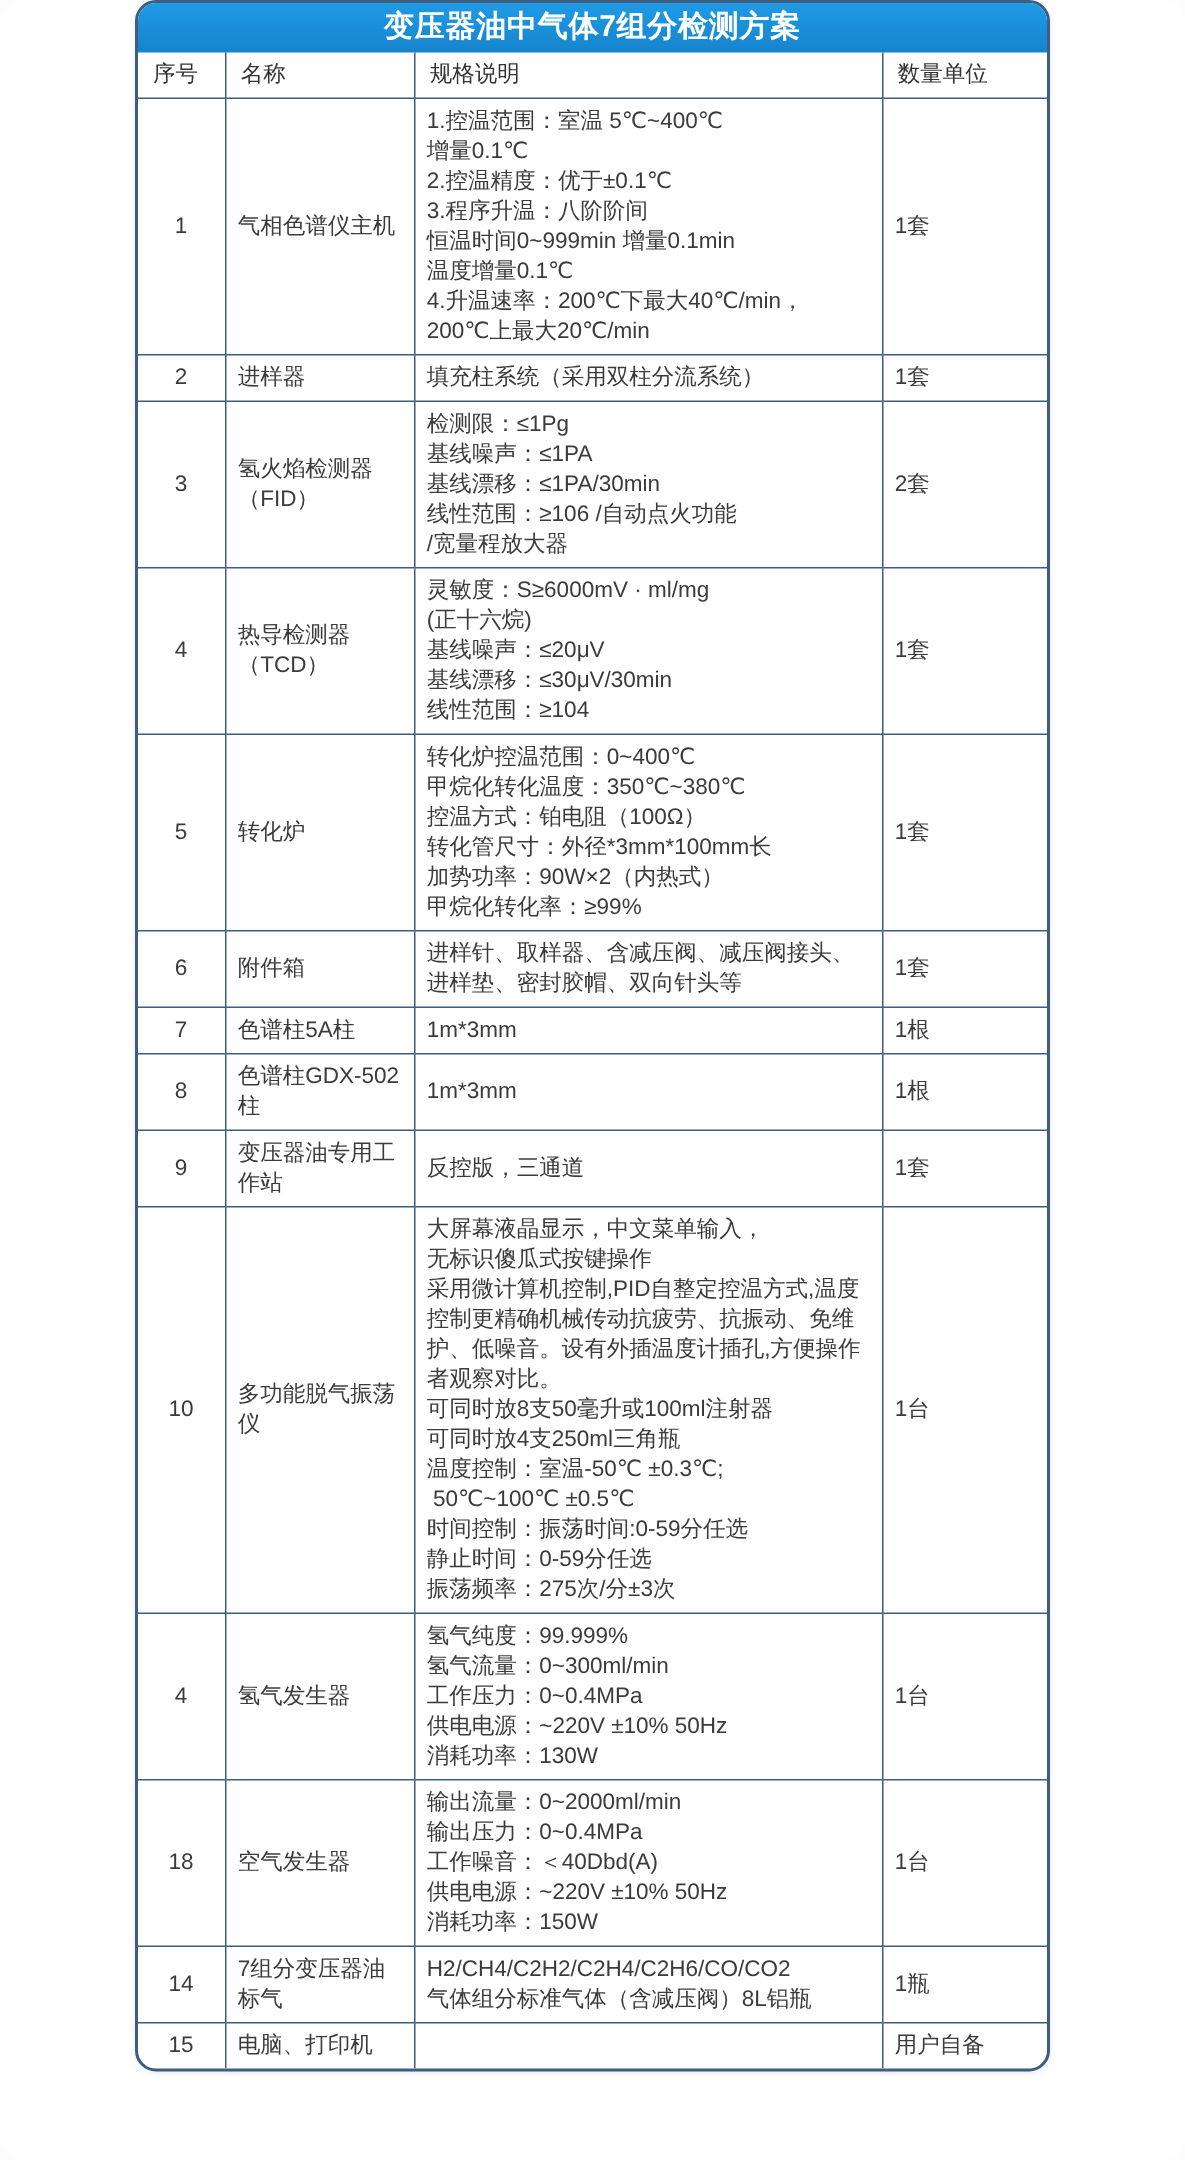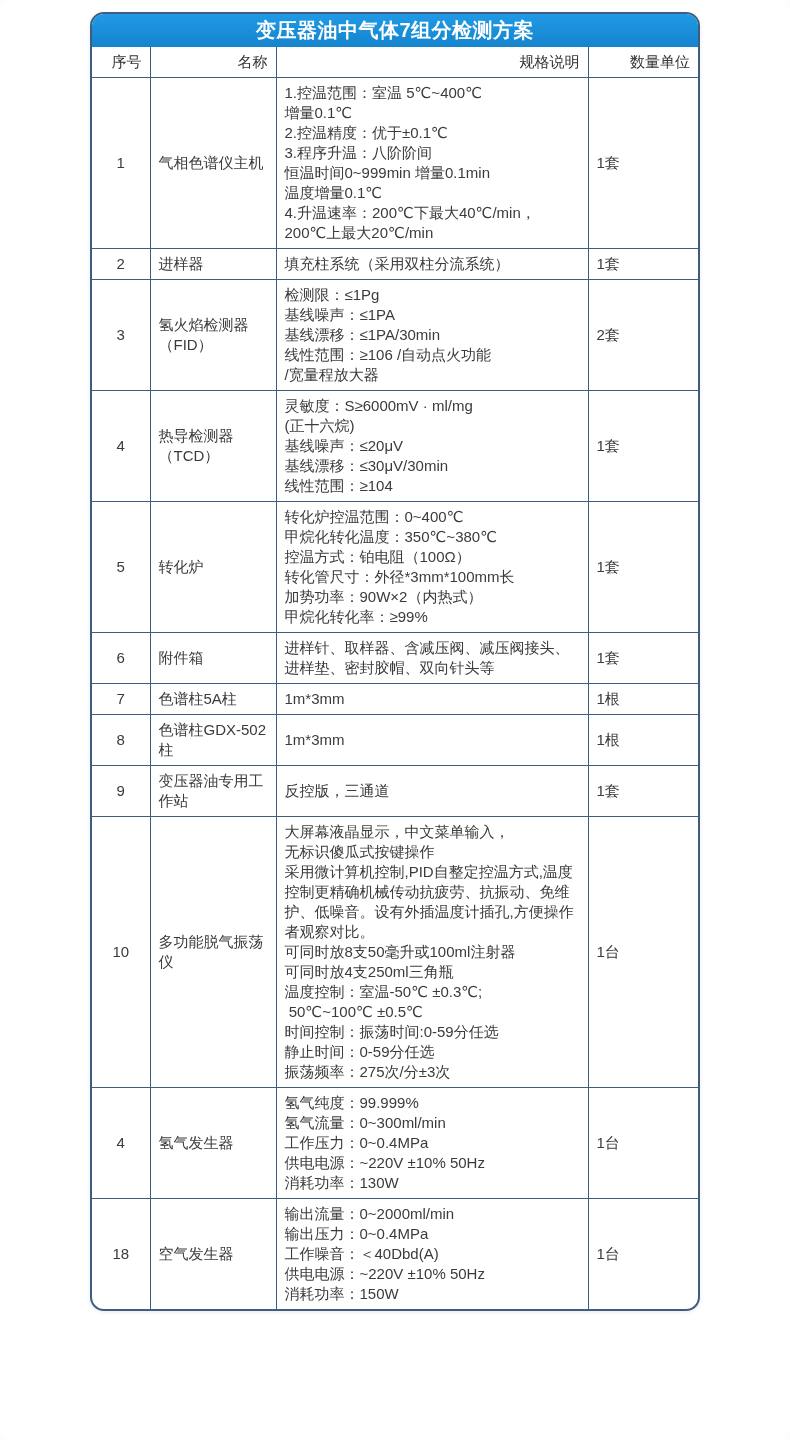--- a/index.html
+++ b/index.html
@@ -6,21 +6,20 @@
     margin: 0;
     padding: 0;
     background: #fdfdfd;
     font-family: "Liberation Sans", "DejaVu Sans", sans-serif;
   }
   .page {
     width: 790px;
     min-height: 1440px;
     background: #ffffff;
     box-sizing: border-box;
-    padding-top: 12px;
     border-radius: 15px;
   }
   .card {
     width: 606px;
     margin: 0 auto;
     background: #ffffff;
     border: 2px solid #3e5d7f;
     border-radius: 14px;
     overflow: hidden;
     box-shadow: 0 1px 4px rgba(40,70,110,0.12);
@@ -48,21 +47,21 @@
     padding: 5px 8px;
     vertical-align: middle;
     line-height: 20px;
     font-weight: normal;
     box-sizing: border-box;
     overflow: hidden;
   }
   
   table.spec tr > *:first-child { border-left: none; }
   table.spec tr > *:last-child  { border-right: none; }
-  table.spec thead tr > *       { border-top: none; text-align: right; }
+  table.spec thead tr > *       { border-top: none; }
   table.spec tbody tr:last-child > * { border-bottom: none; }
 
   table.spec th { text-align: left; color: #333333; padding-left: 10px; }
   col.c-no   { width: 58px;  }
   col.c-name { width: 126px; }
   col.c-spec { width: 312px; }
   col.c-qty  { width: 110px; }
 
   td.no   { text-align: center; }
   th.no   { text-align: center; padding-left: 8px; }
@@ -208,17 +207,30 @@
     <td class="no">18</td>
     <td class="name">空气发生器</td>
     <td class="spec">输出流量：0~2000ml/min
 输出压力：0~0.4MPa
 工作噪音：＜40Dbd(A)
 供电电源：~220V ±10% 50Hz
 消耗功率：150W</td>
     <td class="qty">1台</td>
   </tr>
 
-
+  <tr>
+    <td class="no">14</td>
+    <td class="name">7组分变压器油标气</td>
+    <td class="spec">H2/CH4/C2H2/C2H4/C2H6/CO/CO2
+气体组分标准气体（含减压阀）8L铝瓶</td>
+    <td class="qty">1瓶</td>
+  </tr>
+
+  <tr>
+    <td class="no">15</td>
+    <td class="name">电脑、打印机</td>
+    <td class="spec"></td>
+    <td class="qty">用户自备</td>
+  </tr>
 </tbody>
     </table>
   </div>
 </div>
 
 </body></html>

